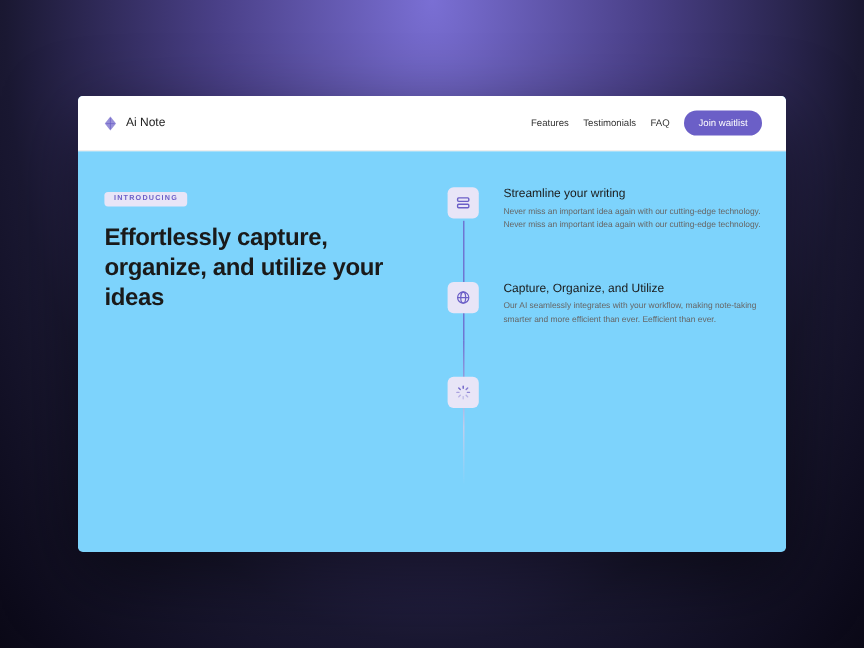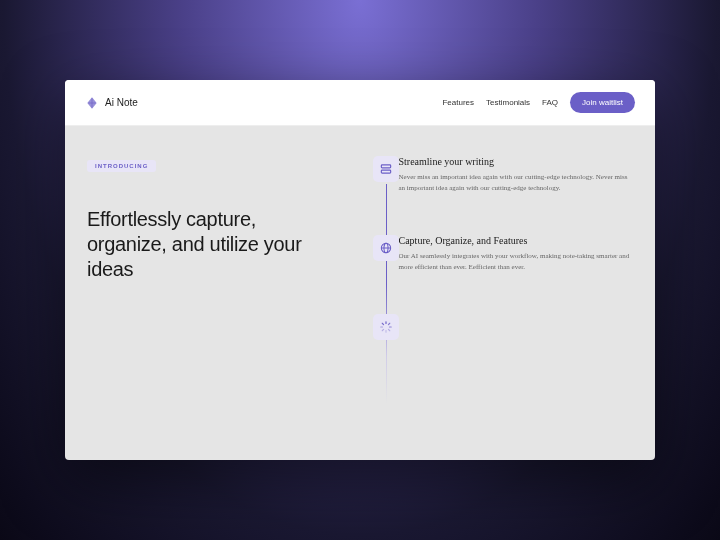--- a/index.html
+++ b/index.html
@@ -15,21 +15,21 @@
       display: flex;
       align-items: center;
       justify-content: center;
       font-family: -apple-system, BlinkMacSystemFont, 'Segoe UI', sans-serif;
       overflow: hidden;
     }
     
     .window {
       width: 590px;
       height: 380px;
-      background: #e5e5e5;
+      background: #7dd3fc;
       border-radius: 4px;
       box-shadow: 0 20px 60px rgba(0,0,0,0.5);
       display: flex;
       flex-direction: column;
       overflow: hidden;
     }
     
     .header {
       display: flex;
       align-items: center;
@@ -105,25 +105,24 @@
       font-size: 6px;
       font-weight: 600;
       letter-spacing: 1px;
       padding: 3px 8px;
       border-radius: 3px;
       margin-bottom: 14px;
     }
     
     .headline {
       font-size: 20px;
-      font-weight: 400;
+      font-weight: 700;
       line-height: 1.25;
       color: #1a1a1a;
       letter-spacing: -0.3px;
-      margin-top: 21px;
     }
     
     .right {
       flex: 1;
       position: relative;
       padding-top: 2px;
     }
     
     .timeline {
       position: relative;
@@ -142,24 +141,23 @@
       position: absolute;
       left: 13px;
       top: 128px;
       width: 1px;
       background: linear-gradient(to bottom, #6b5fc7 0%, #d0cce8 60%, transparent 100%);
       height: 120px;
     }
     
     .feature {
       display: flex;
-      gap: 0;
+      gap: 21px;
       margin-bottom: 42px;
       position: relative;
-      font-family: Liberation Serif, serif;
     }
     
     .feature-icon {
       width: 26px;
       height: 26px;
       background: #e8e5f7;
       border-radius: 5px;
       display: flex;
       align-items: center;
       justify-content: center;
@@ -241,21 +239,21 @@
 
         <div class="feature">
           <div class="feature-icon">
             <svg viewBox="0 0 24 24" fill="none" stroke="#6b5fc7" stroke-width="1.8">
               <circle cx="12" cy="12" r="8"></circle>
               <ellipse cx="12" cy="12" rx="3.5" ry="8"></ellipse>
               <line x1="4" y1="12" x2="20" y2="12"></line>
             </svg>
           </div>
           <div class="feature-content">
-            <h3 class="feature-title">Capture, Organize, and Features</h3>
+            <h3 class="feature-title">Capture, Organize, and Utilize</h3>
             <p class="feature-desc">Our AI seamlessly integrates with your workflow, making note-taking smarter and more efficient than ever. Eefficient than ever.</p>
           </div>
         </div>
 
         <div class="feature feature-last">
           <div class="feature-icon">
             <svg viewBox="0 0 24 24" fill="none" stroke="#6b5fc7" stroke-width="2" stroke-linecap="round">
               <line x1="12" y1="3" x2="12" y2="6"></line>
               <line x1="12" y1="18" x2="12" y2="21" opacity="0.3"></line>
               <line x1="3" y1="12" x2="6" y2="12" opacity="0.5"></line>

